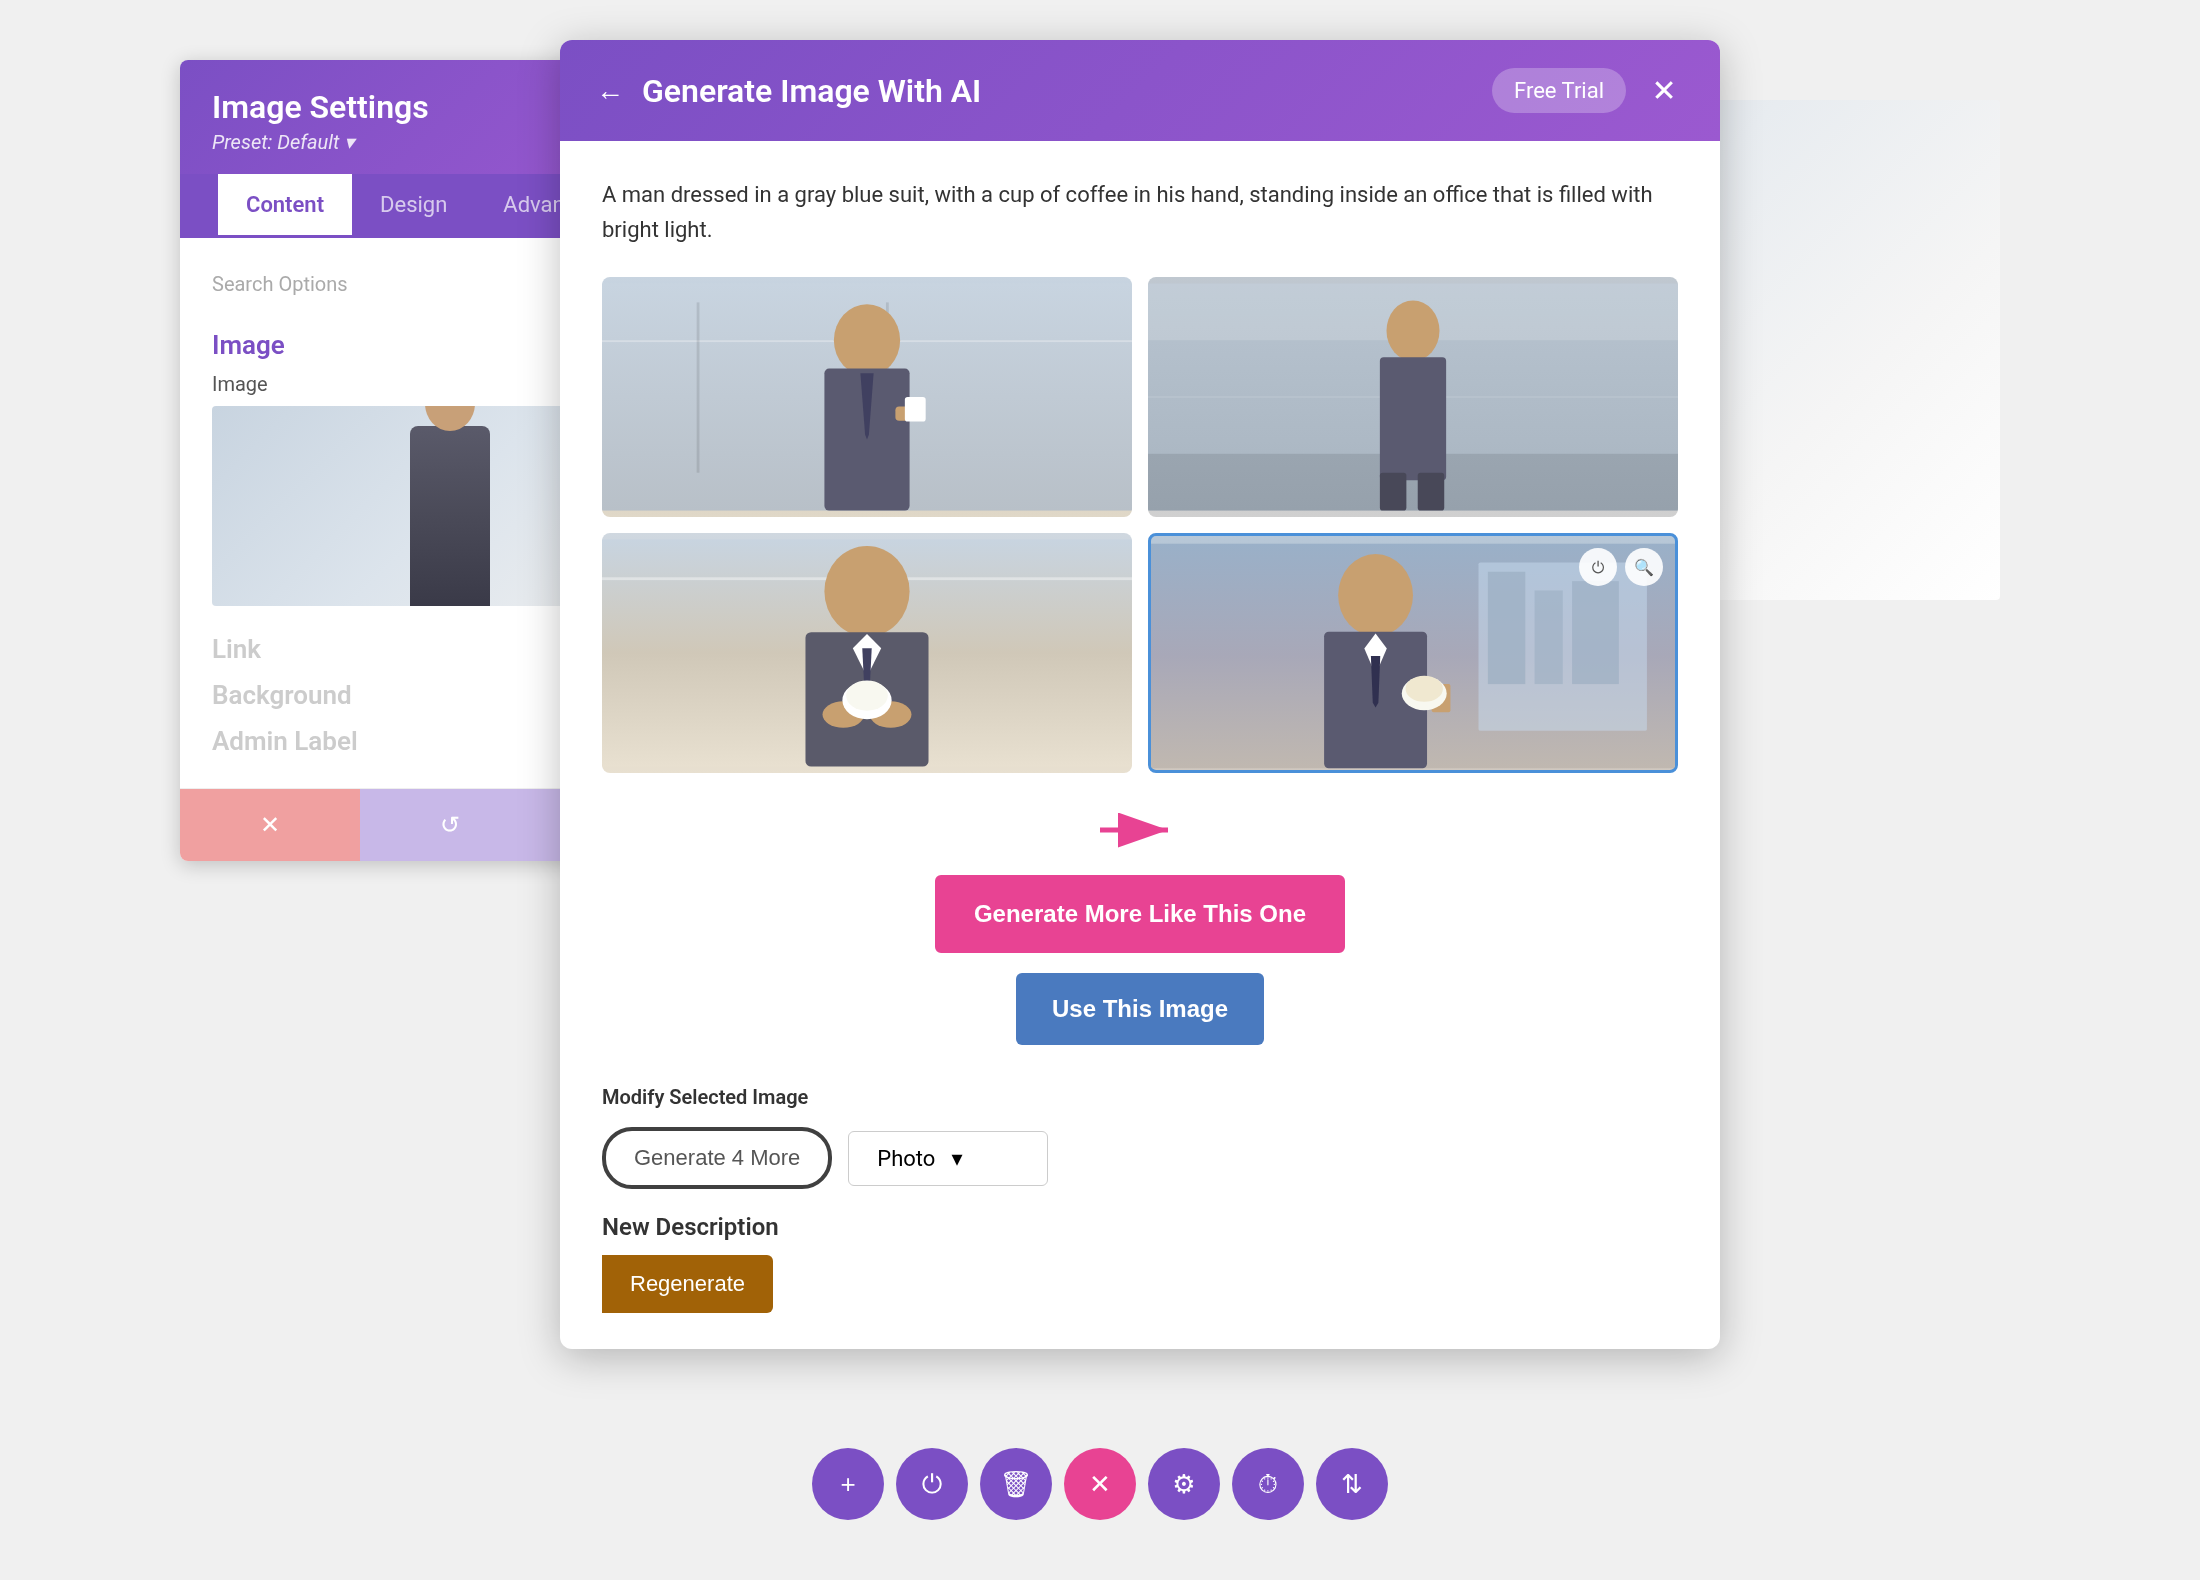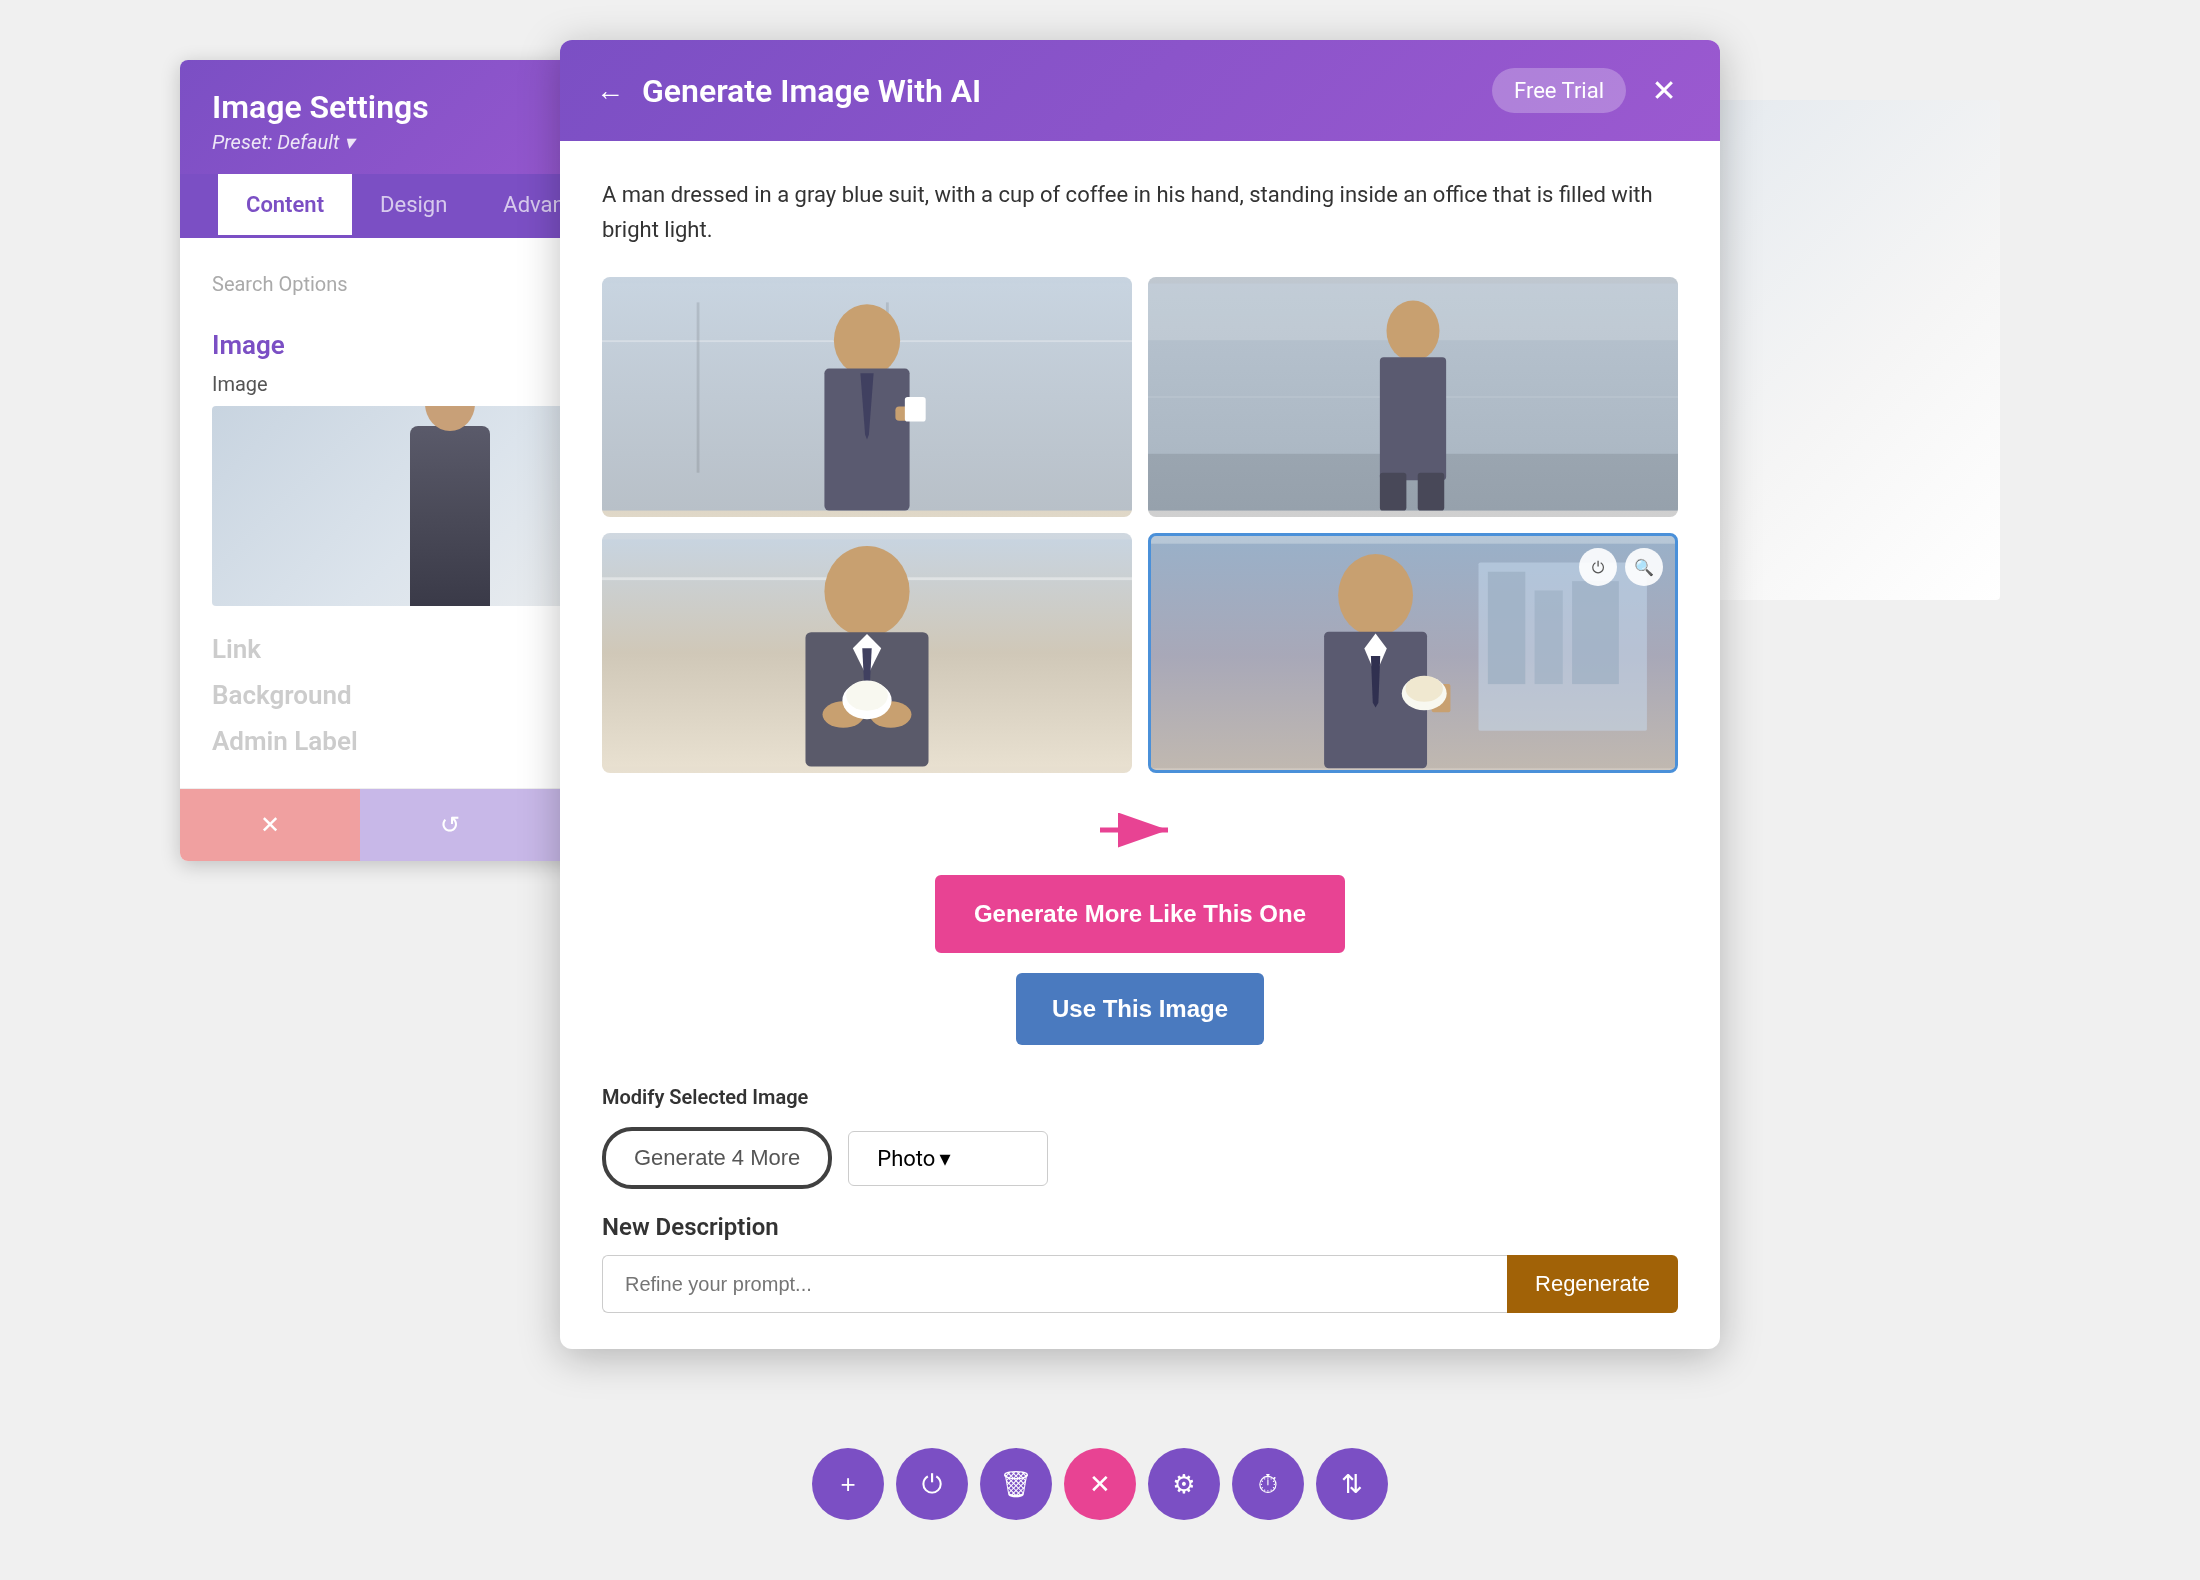--- a/index.html
+++ b/index.html
@@ -406,21 +406,21 @@
 
     .style-select {
       background: #fff;
       border: 1px solid #ccc;
       padding: 14px 28px;
       border-radius: 6px;
       font-size: 22px;
       cursor: pointer;
       display: flex;
       align-items: center;
-      gap: 4px;
+      gap: 16px;
       min-width: 200px;
       text-align: right;
     }
 
     .new-desc-section {
       margin-top: 24px;
     }
 
     .new-desc-title {
       font-size: 24px;
@@ -668,21 +668,20 @@
         <div class="style-select">
           <span>Photo</span>
           <span>▾</span>
         </div>
       </div>
     </div>
 
     <div class="new-desc-section">
       <div class="new-desc-title">New Description</div>
       <div class="desc-input-row">
-        <input class="desc-input" type="text" placeholder="Refine your prompt..." style="">
         <button class="btn-regenerate">Regenerate</button>
       </div>
     </div>
   </div>
 </div>
 
 <div class="bottom-toolbar">
   <button class="toolbar-btn">+</button>
   <button class="toolbar-btn">⏻</button>
   <button class="toolbar-btn">🗑</button>

